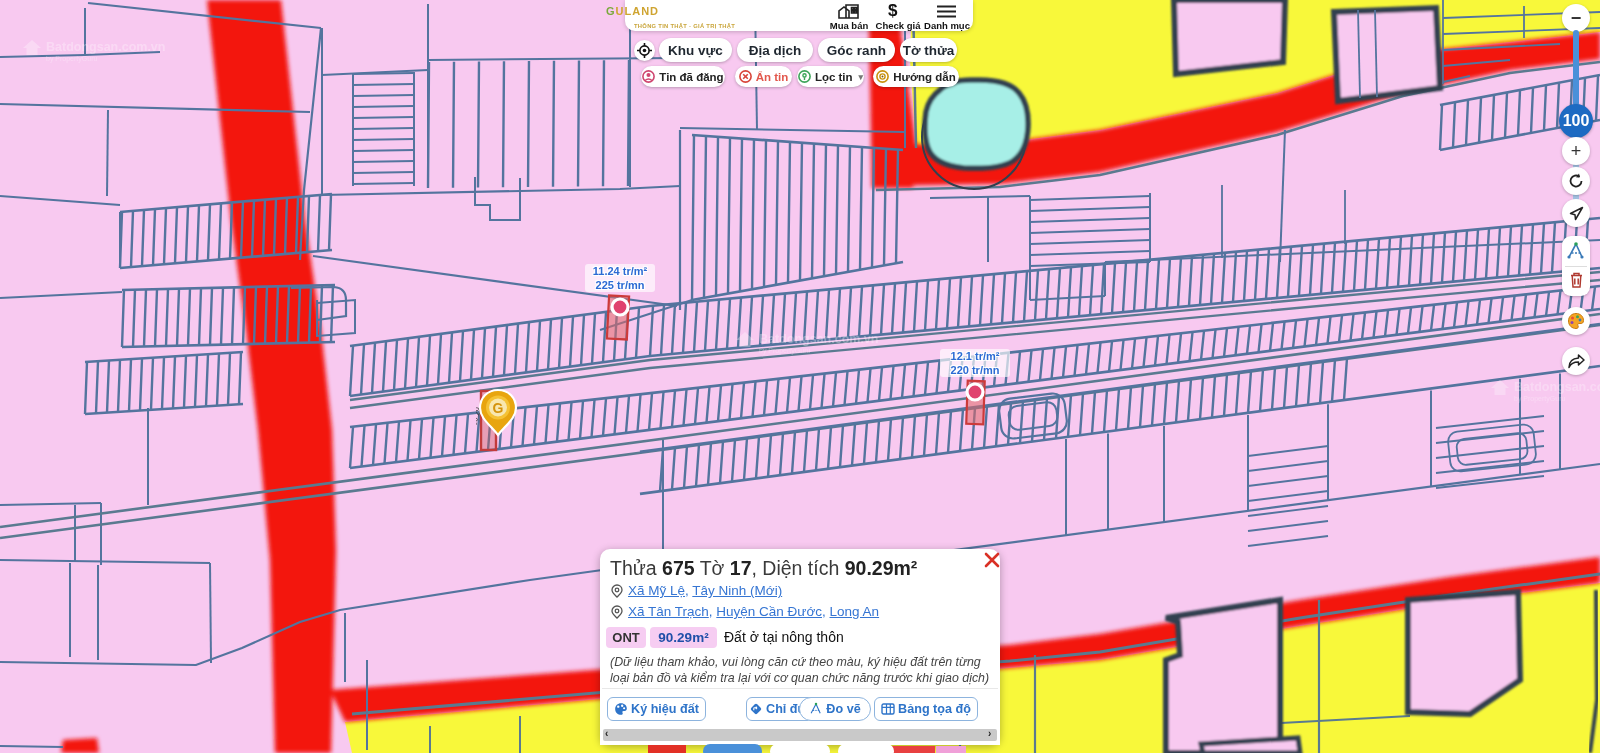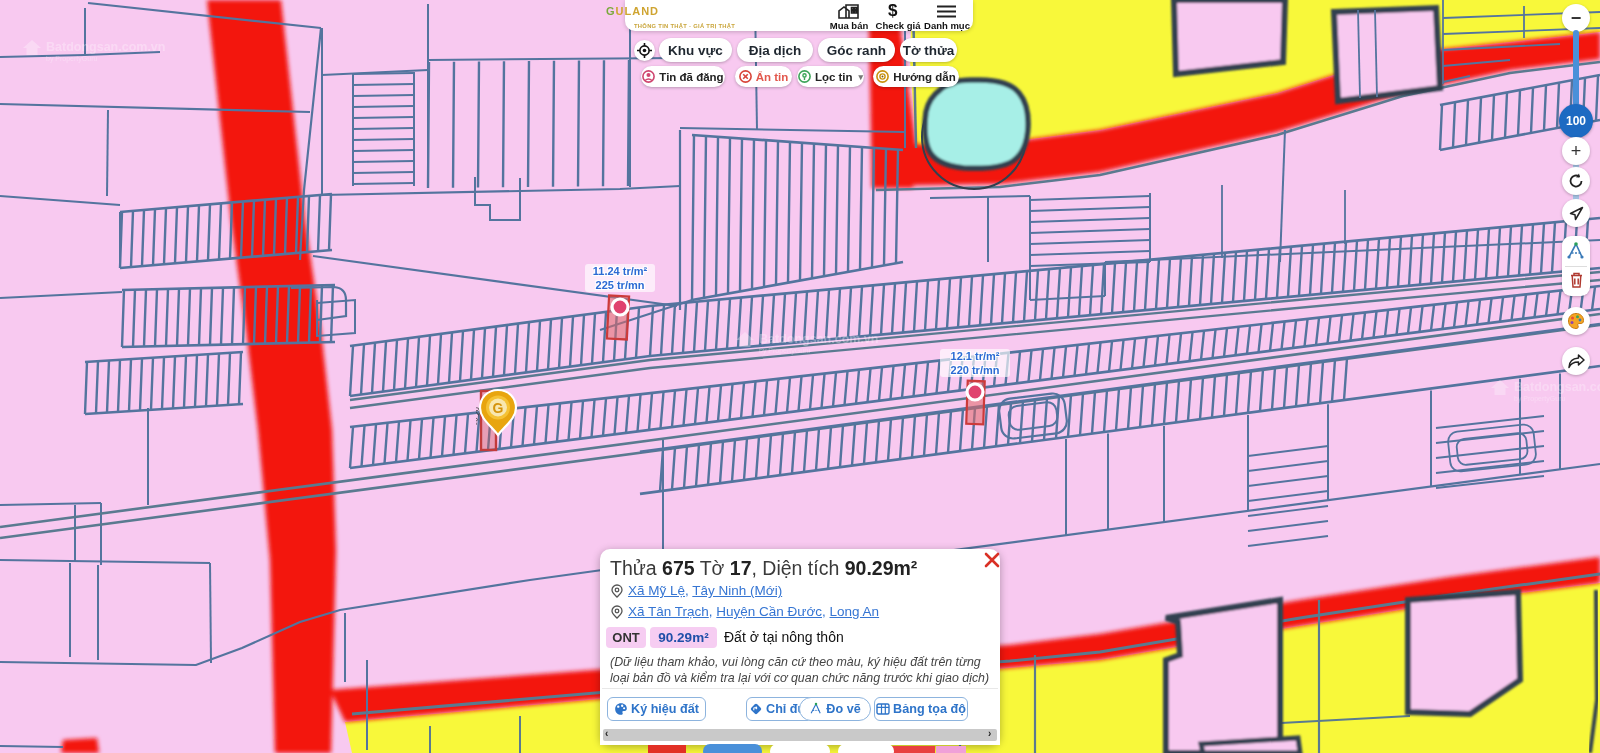--- a/index.html
+++ b/index.html
@@ -258,21 +258,21 @@
 <svg width="13" height="13" viewBox="0 0 13 13">
         <circle cx="6.5" cy="6.5" r="5.6" fill="none" stroke="#c9920e" stroke-width="1.6"></circle>
         <circle cx="6.5" cy="6.5" r="2.6" fill="none" stroke="#c9920e" stroke-width="1.4"></circle>
         <circle cx="6.5" cy="6.5" r="1" fill="#7a5a0a"></circle>
       </svg>
 Hướng dẫn</div>
 
 <div class="pill" style="left:1562px;top:4px;width:28px;height:28px;font-size:18px;color:#333;font-weight:bold;">−</div>
 <div class="abs" style="left:1573px;top:30px;width:6px;height:76px;background:#4a90d9;border-radius:3px;"></div>
 <div class="abs" style="left:1573px;top:106px;width:6px;height:102px;background:#a9c6e8;border-radius:3px;"></div>
-<div class="abs" style="left:1559px;top:104px;width:34px;height:34px;background:#1d6ac2;border-radius:50%;box-shadow:0 1px 3px rgba(0,0,0,.3);color:#fff;font-size:12px;font-weight:bold;display:flex;align-items:center;justify-content:center;">100</div>
+<div class="abs" style="left:1559px;top:104px;width:34px;height:34px;background:#1d6ac2;border-radius:50%;box-shadow:0 1px 3px rgba(0,0,0,.3);color:#fff;font-size:16px;font-weight:bold;display:flex;align-items:center;justify-content:center;">100</div>
 <div class="pill" style="left:1562px;top:137px;width:28px;height:28px;font-size:18px;color:#333;">+</div>
 <div class="pill" style="left:1562px;top:167px;width:28px;height:28px;">
 <svg width="16" height="16" viewBox="0 0 16 16">
         <path d="M13.5 8 A5.5 5.5 0 1 1 11.4 3.7" fill="none" stroke="#222" stroke-width="1.8"></path>
         <path d="M11 0.5 L12 4.2 L8.2 4.6 Z" fill="#222"></path>
       </svg>
     </div>
 <div class="pill" style="left:1562px;top:199px;width:28px;height:28px;">
 <svg width="15" height="15" viewBox="0 0 15 15">
         <path d="M13.5 1.5 L6.5 13.5 L6 8.8 L1.5 7.5 Z" fill="none" stroke="#222" stroke-width="1.5" stroke-linejoin="round"></path>
@@ -342,21 +342,21 @@
         <path d="M4.8 8.2 L4.8 6.5 Q4.8 5.8 5.5 5.8 L8 5.8 M8 5.8 L6.8 4.6 M8 5.8 L6.8 7" stroke="#fff" stroke-width="1.1" fill="none"></path>
       </svg>
 Chỉ đường</div>
 <div class="abs" style="left:799px;top:697px;width:72px;height:24px;border:1.5px solid #8db4de;border-radius:12px;display:flex;align-items:center;justify-content:center;gap:3px;white-space:nowrap;font-size:12.6px;font-weight:bold;color:#2e74c9;background:#fff;">
 <svg width="14" height="14" viewBox="0 0 20 20">
         <path d="M3 16 L10 3 M10 3 L16 16" stroke="#2e74c9" stroke-width="1.6" fill="none"></path>
         <path d="M5.5 12 L14.5 12" stroke="#2e74c9" stroke-width="1.4" stroke-dasharray="2 1.5"></path>
         <circle cx="10" cy="3" r="1.8" fill="#2aa05a"></circle>
       </svg>
 Đo vẽ</div>
-<div class="abs" style="left:874px;top:697px;width:94px;height:24px;border:1.5px solid #8db4de;border-radius:6px;display:flex;align-items:center;justify-content:center;gap:3px;white-space:nowrap;font-size:12.6px;font-weight:bold;color:#2e74c9;background:#fff;">
+<div class="abs" style="left:874px;top:697px;width:104px;height:24px;border:1.5px solid #8db4de;border-radius:6px;display:flex;align-items:center;justify-content:center;gap:3px;white-space:nowrap;font-size:12.6px;font-weight:bold;color:#2e74c9;background:#fff;">
 <svg width="14" height="12" viewBox="0 0 14 12">
         <rect x="1" y="1" width="12" height="10" rx="1.5" fill="none" stroke="#2e74c9" stroke-width="1.4"></rect>
         <path d="M1 4.3h12M5.5 1v10M9.3 1v10" stroke="#2e74c9" stroke-width="1.2"></path>
       </svg>
 Bảng tọa độ</div>
 <div class="abs" style="left:600px;top:726px;width:400px;height:19px;background:#fff;"></div>
 <div class="abs" style="left:603px;top:729px;width:394px;height:12px;background:#c9c9c9;border-radius:2px;"></div>
 <div class="abs" style="left:605px;top:728px;font-size:10px;color:#222;font-weight:bold;">‹</div>
 <div class="abs" style="left:988px;top:728px;font-size:10px;color:#222;font-weight:bold;">›</div>
 

